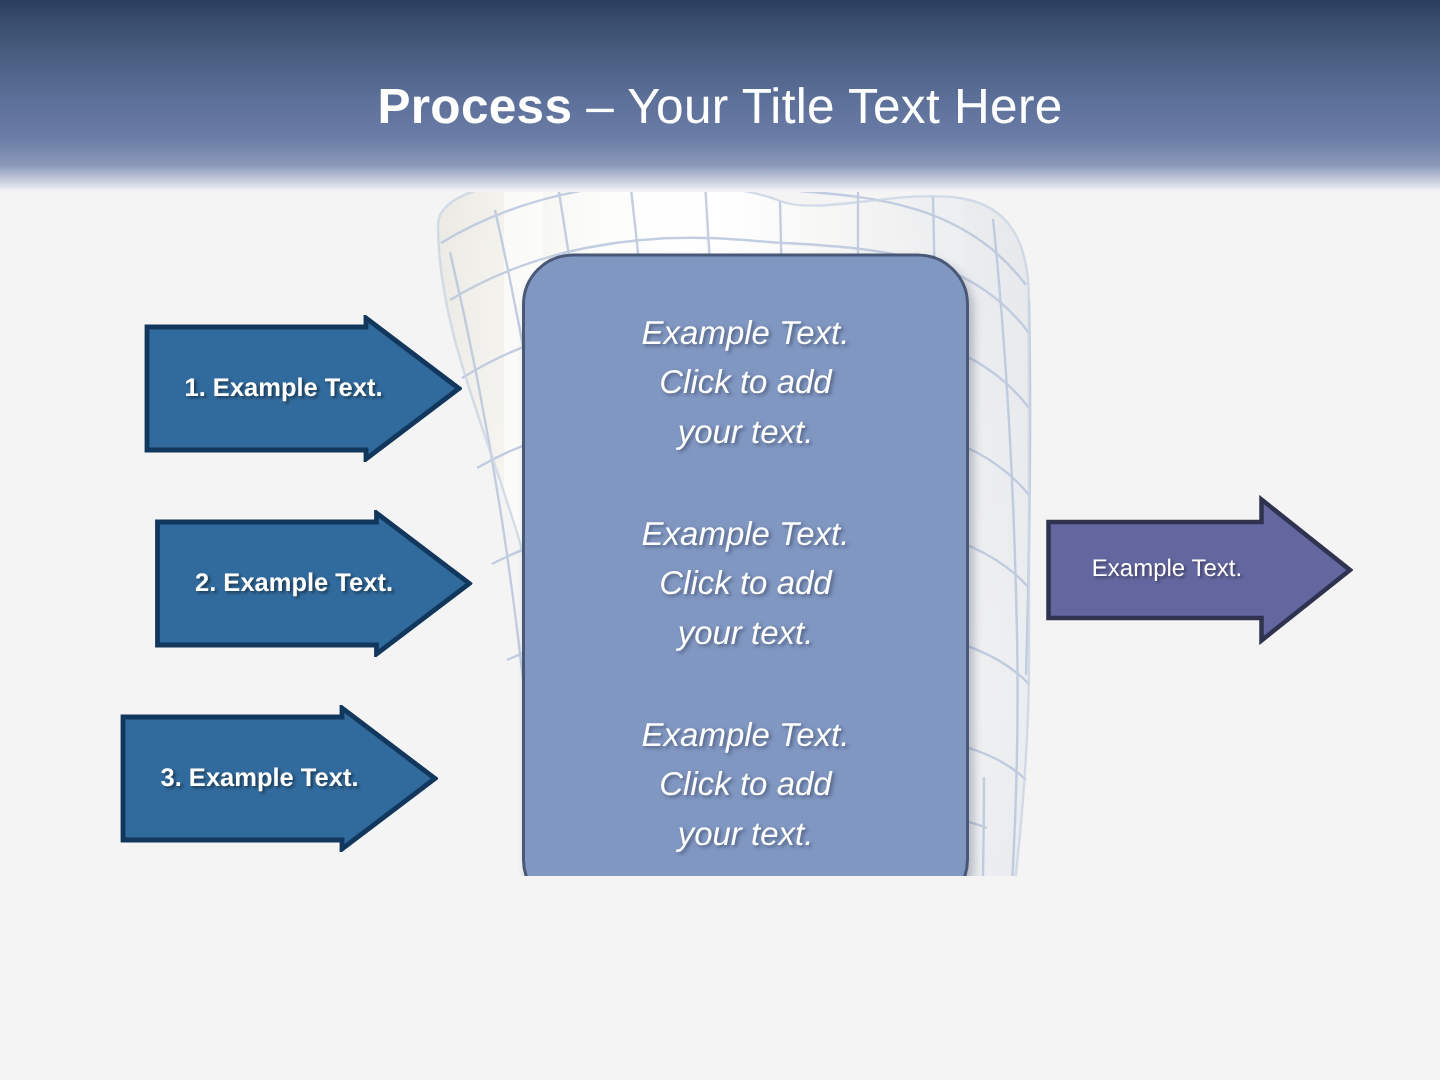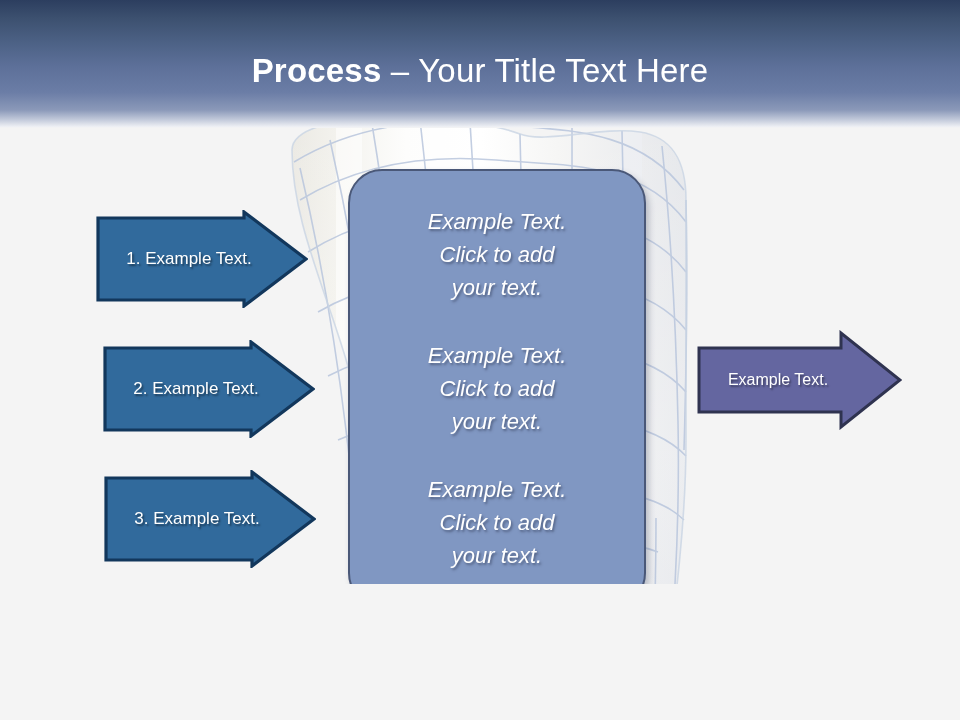--- a/index.html
+++ b/index.html
@@ -68,20 +68,21 @@
   }
   #title .regular {
     font-weight: normal;
   }
 
   
   .arrow-left {
     position: absolute;
     width: 212px;
     height: 98px;
+    font-weight: bold;
   }
   .arrow-left svg,
   .arrow-right svg {
     position: absolute;
     left: 0; top: 0;
     display: block;
   }
   .arrow-left .arrow-label {
     position: absolute;
     left: 14px;
@@ -92,21 +93,21 @@
     align-items: center;
     justify-content: center;
     font-size: 17px;
     color: #ffffff;
     text-shadow: 1.5px 1.5px 2px rgba(0,0,0,0.45);
     white-space: nowrap;
   }
 
   #arrow-1 { left: 96px; top: 210px; }
   #arrow-2 { left: 103px; top: 340px; }
-  #arrow-3 { left: 104px; top: 470px; }
+  #arrow-3 { left: 80px; top: 470px; }
 
   
   .arrow-right {
     position: absolute;
     left: 697px;
     top: 330px;
     width: 205px;
     height: 100px;
   }
   .arrow-right .arrow-label {

